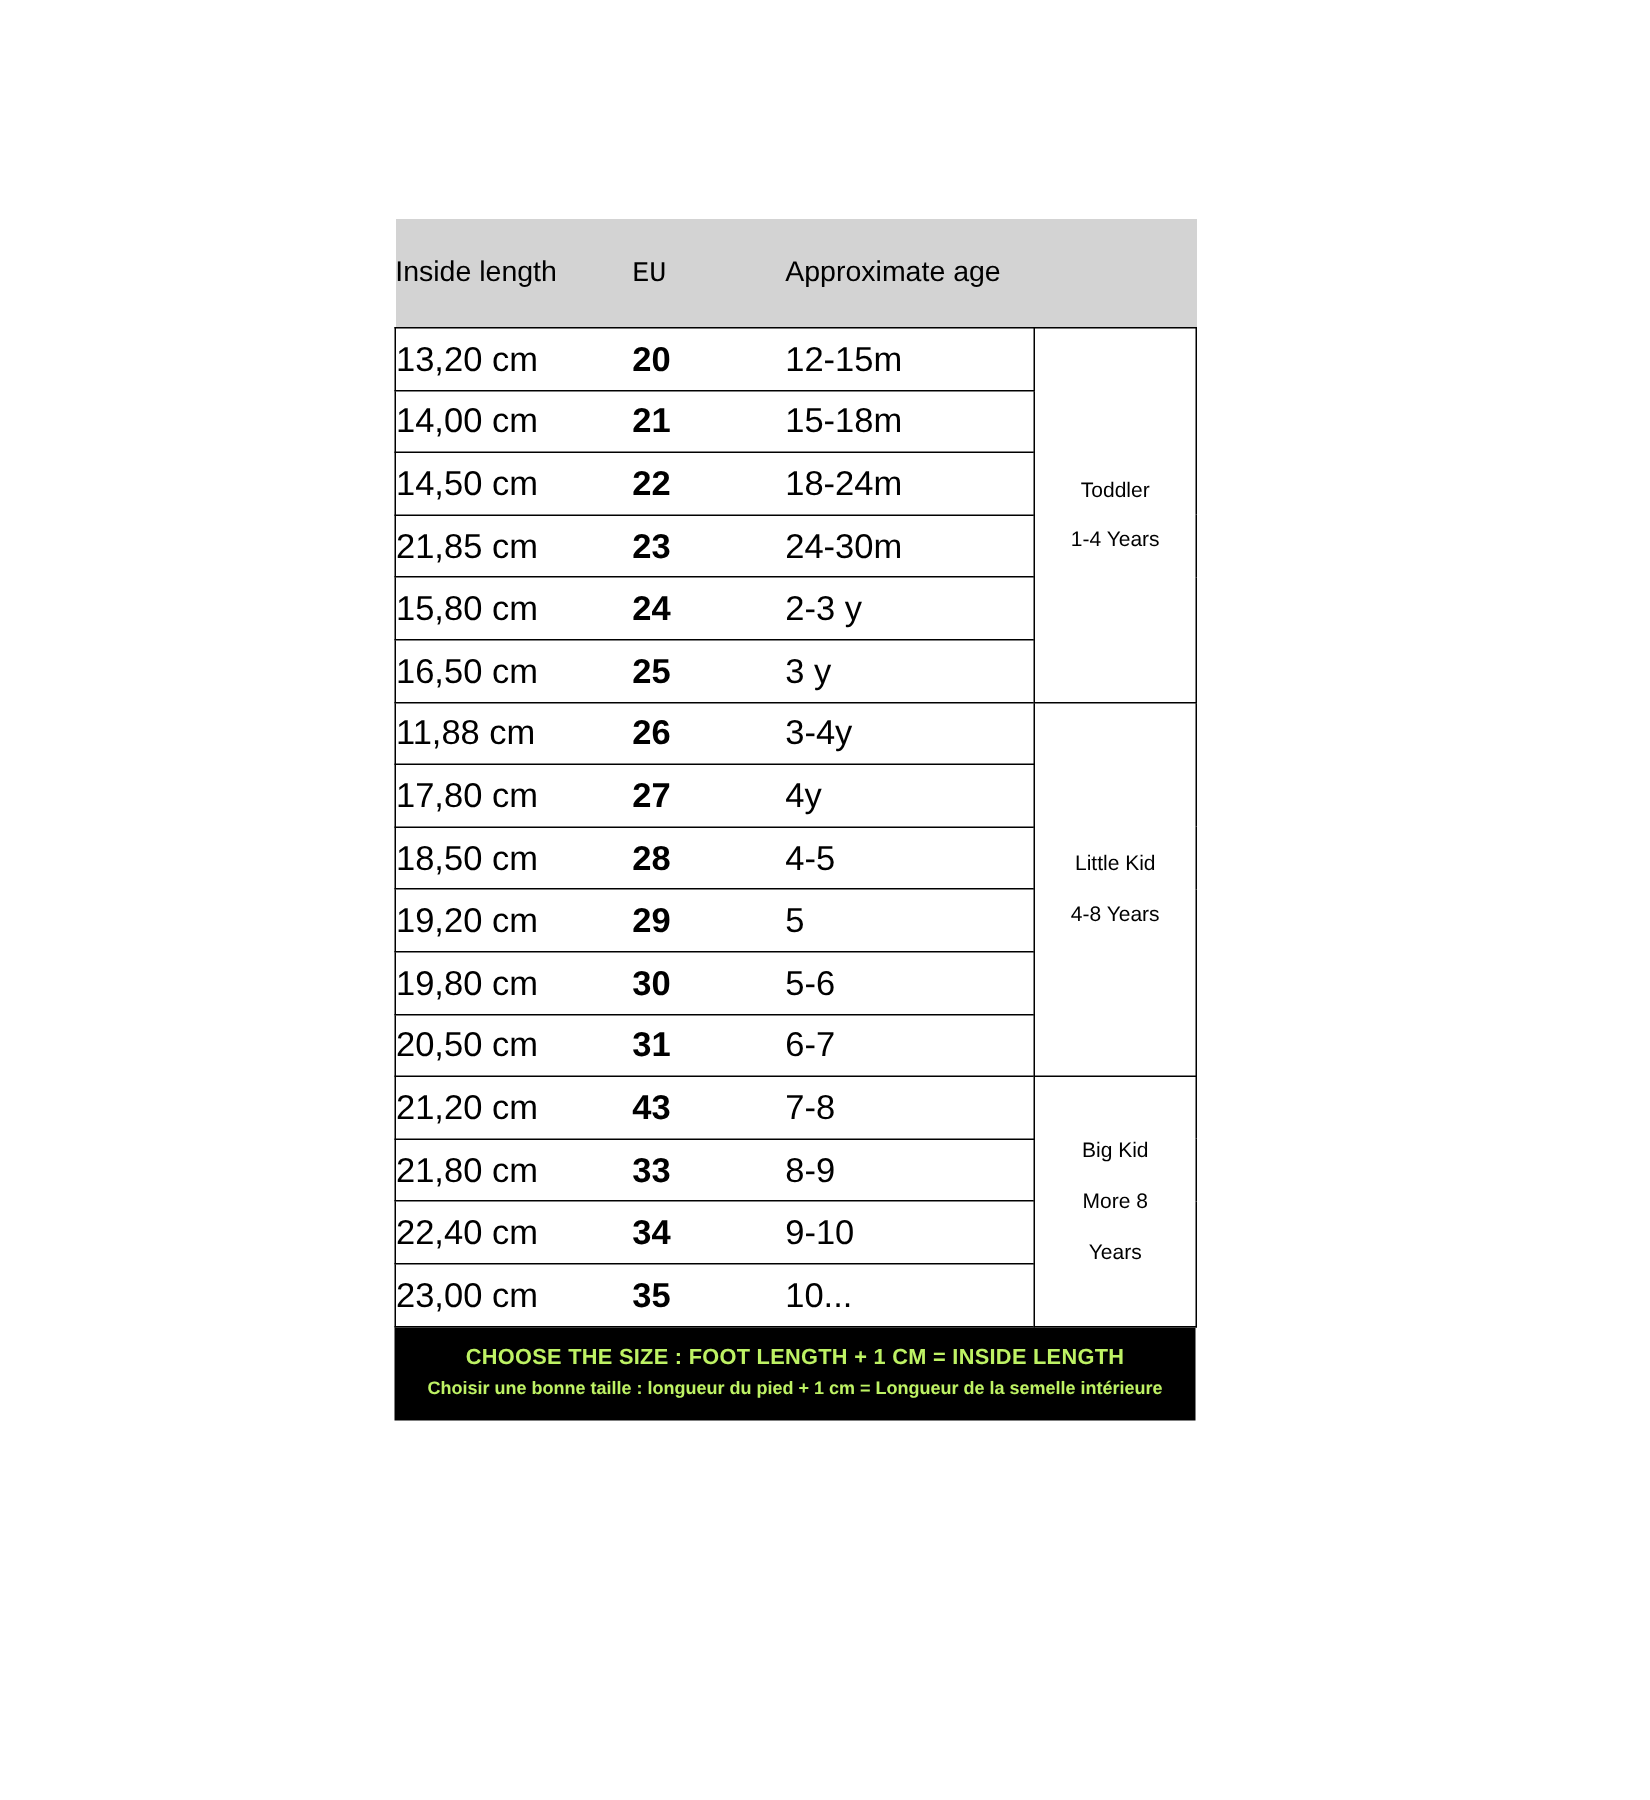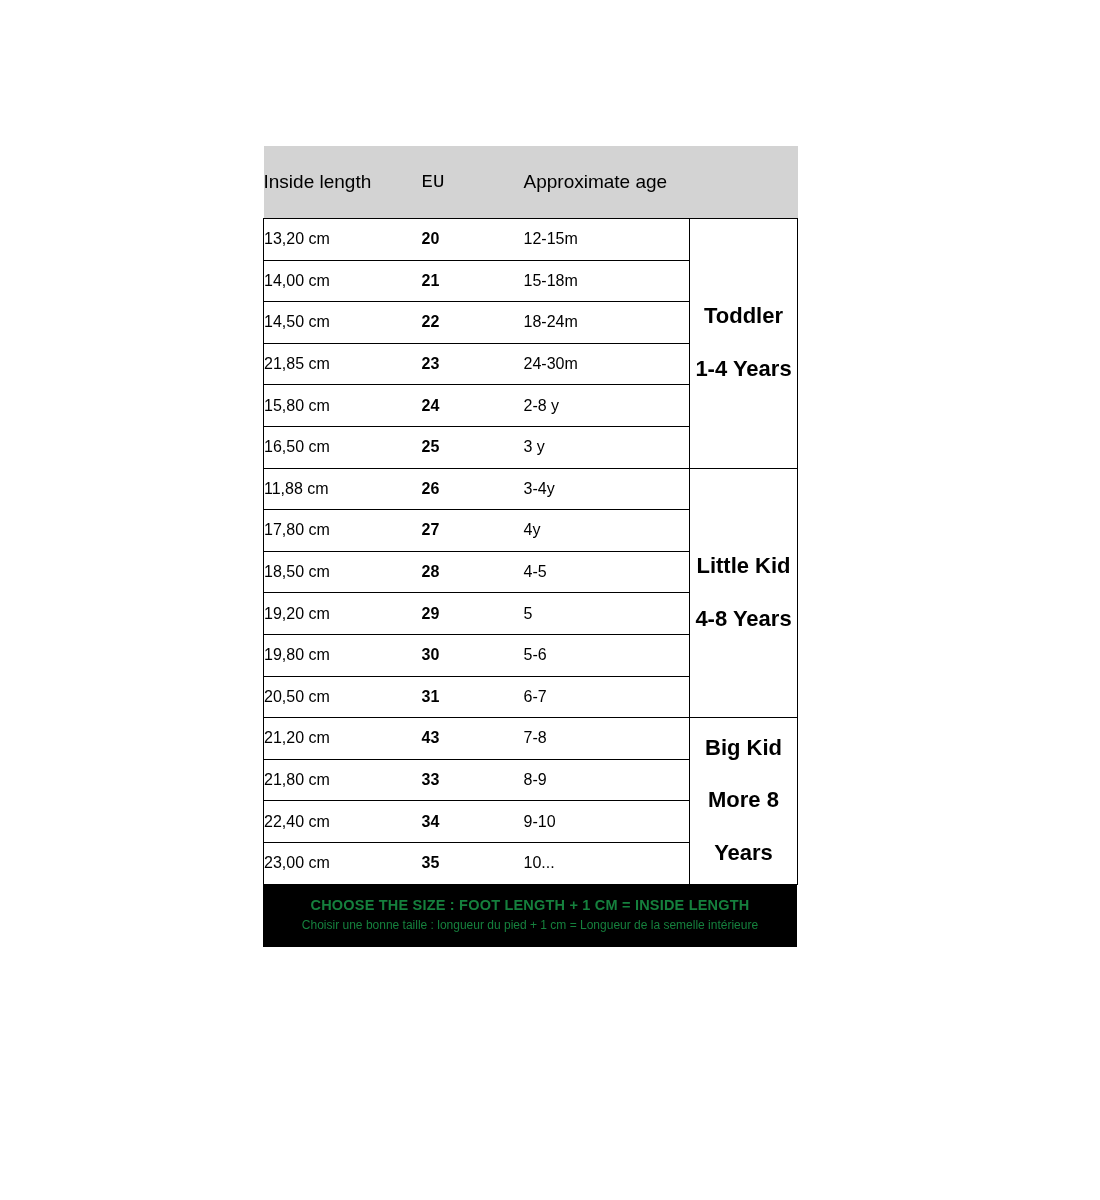--- a/index.html
+++ b/index.html
@@ -40,65 +40,64 @@
     border: none;
   }
   .hdr-inside { padding-left: 20px; }
   .hdr-eu { padding-left: 11px; font-family: Liberation Mono, monospace; }
   .hdr-age { padding-left: 22px; }
   .hdr-blank { background: #d3d3d3; }
 
   
   .c-len, .c-eu, .c-age {
     height: 40.6px;
-    font-size: 16px;
+    font-size: 23px;
     vertical-align: middle;
     border-top: 1px solid #000;
     border-bottom: 1px solid #000;
     background: #ffffff;
   }
   .c-len {
     padding-left: 36px;
     border-left: 1px solid #000;
   }
   .c-eu {
     padding-left: 11px;
     font-weight: bold;
   }
   .c-age {
     padding-left: 22px;
     border-right: 1px solid #000;
   }
   .c-group {
     border: 1px solid #000;
-    font-size: 22px;
+    font-size: 14px;
     text-align: center;
     vertical-align: middle;
     line-height: 2.4;
     background: #ffffff;
-    font-weight: bold;
   }
   
   .footer-banner {
     background: #000000;
-    color: #15803d;
+    color: #bef264;
     width: 534px;
     box-sizing: border-box;
     padding: 10px 8px 12px 8px;
     text-align: center;
   }
   .footer-line1 {
     font-size: 14.5px;
     font-weight: bold;
     letter-spacing: 0.2px;
     line-height: 1.5;
   }
   .footer-line2 {
     font-size: 12px;
-    font-weight: normal;
+    font-weight: bold;
     line-height: 1.6;
   }
 </style>
 </head>
 <body>
 
 <div id="chart-wrap">
 
   <table class="size-table">
     <colgroup>
@@ -137,21 +136,21 @@
         <td class="c-age">18-24m</td>
       </tr>
       <tr>
         <td class="c-len">21,85 cm</td>
         <td class="c-eu">23</td>
         <td class="c-age">24-30m</td>
       </tr>
       <tr>
         <td class="c-len">15,80 cm</td>
         <td class="c-eu">24</td>
-        <td class="c-age">2-8 y</td>
+        <td class="c-age">2-3 y</td>
       </tr>
       <tr>
         <td class="c-len">16,50 cm</td>
         <td class="c-eu">25</td>
         <td class="c-age">3 y</td>
       </tr>
 
       <tr>
         <td class="c-len">11,88 cm</td>
         <td class="c-eu">26</td>

